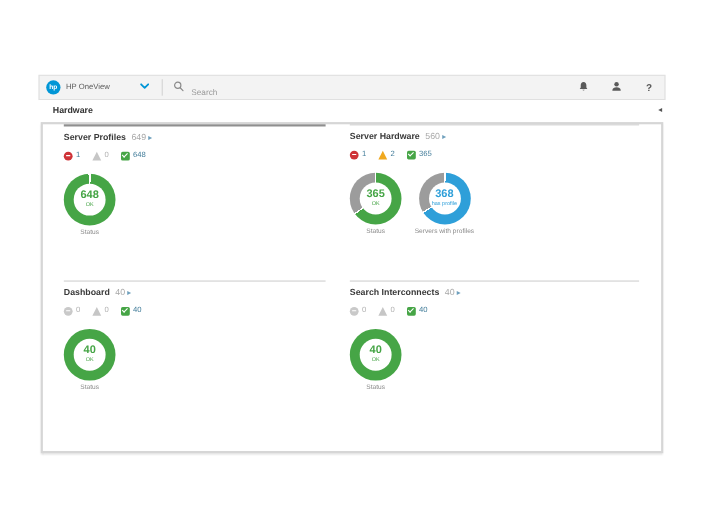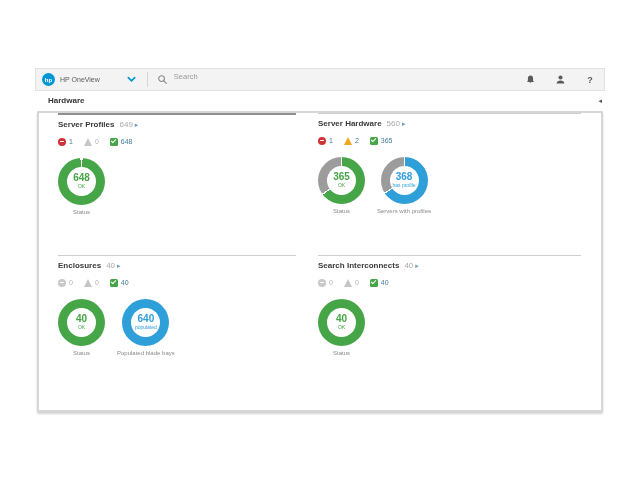--- a/index.html
+++ b/index.html
@@ -5,21 +5,21 @@
   html,body{margin:0;padding:0;background:#fff;}
   body{width:640px;height:480px;overflow:hidden;font-family:"Liberation Sans",sans-serif;-webkit-font-smoothing:antialiased;}
   .stage{position:absolute;left:0;top:0;width:640px;height:480px;background:#fff;}
 
   
   .topbar{position:absolute;left:35px;top:68px;width:570px;height:23px;background:#f3f3f3;border:1px solid #e0e0e0;box-sizing:border-box;display:flex;align-items:center;padding:0 8px 0 6px;}
   .hp-logo{width:13px;height:13px;border-radius:50%;background:#0096d6;color:#fff;font-size:6px;font-weight:bold;display:flex;align-items:center;justify-content:center;flex:0 0 auto;}
   .brand{font-size:7px;color:#5a5a5a;margin-left:5px;}
   .brand-chevron{margin-left:26px;display:flex;align-items:center;}
   .bar-sep{width:1px;height:15px;background:#d4d4d4;margin:0 9px 0 10px;}
-  .search-wrap{display:flex;align-items:flex-start;flex:1;}
+  .search-wrap{display:flex;align-items:flex-end;flex:1;}
   .search-input{border:none;outline:none;background:transparent;font-size:7.5px;color:#777;margin-left:4px;width:200px;font-family:"Liberation Sans",sans-serif;}
   .search-input::placeholder{color:#9a9a9a;}
   .top-ico{margin-left:18px;display:flex;align-items:center;justify-content:center;width:12px;height:12px;cursor:pointer;}
   .help-q{font-size:9px;color:#5a5a5a;font-weight:bold;}
 
   
   .dashbar{position:absolute;left:35px;top:91px;width:570px;height:19px;background:#fff;display:flex;align-items:center;}
   .dash-title{font-size:8px;font-weight:bold;color:#333;margin-left:13px;}
   .collapse{margin-left:auto;margin-right:3px;font-size:7px;color:#555;cursor:pointer;line-height:1;}
 
@@ -185,21 +185,21 @@
               </div>
             </div>
             <div class="dcaption">Servers with profiles</div>
           </div>
         </div>
       </div>
 
       <div class="panel">
         <div class="rule"></div>
         <div class="ptitle-row">
-          <span class="ptitle">Enclosures</span>
+          <span class="ptitle">Dashboard</span>
           <span class="pcount">40</span>
           <span class="parrow">▸</span>
         </div>
         <div class="status-row">
           <div class="sitem">
             <span class="ic-critical muted"></span>
             <span class="scount muted">0</span>
           </div>
           <div class="sitem">
             <span class="ic-warning muted"></span>
@@ -212,29 +212,20 @@
         </div>
         <div class="donut-row">
           <div class="donut-block">
             <div class="donut" style="background: conic-gradient(rgb(70, 165, 70) 0deg, rgb(70, 165, 70) 360deg);">
               <div class="dcenter">
                 <span class="dnum" style="color: rgb(70, 165, 70);">40</span>
                 <span class="dsub" style="color: rgb(70, 165, 70);">OK</span>
               </div>
             </div>
             <div class="dcaption">Status</div>
-          </div>
-          <div class="donut-block">
-            <div class="donut" style="background: conic-gradient(rgb(46, 159, 217) 0deg, rgb(46, 159, 217) 360deg);">
-              <div class="dcenter">
-                <span class="dnum" style="color: rgb(46, 159, 217);">640</span>
-                <span class="dsub" style="color: rgb(46, 159, 217);">populated</span>
-              </div>
-            </div>
-            <div class="dcaption">Populated blade bays</div>
           </div>
         </div>
       </div>
 
       <div class="panel">
         <div class="rule"></div>
         <div class="ptitle-row">
           <span class="ptitle">Search Interconnects</span>
           <span class="pcount">40</span>
           <span class="parrow">▸</span>

